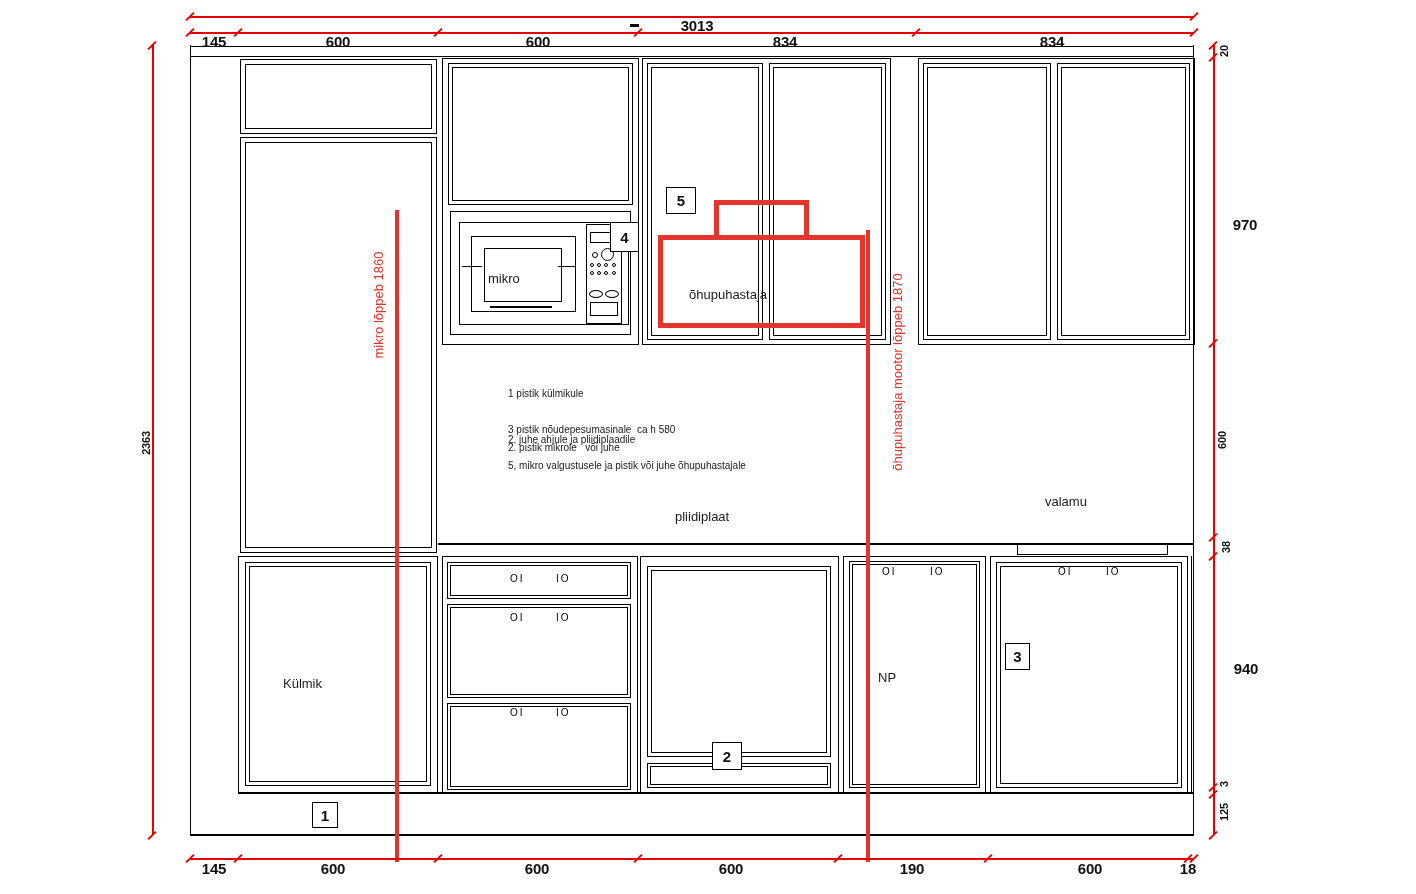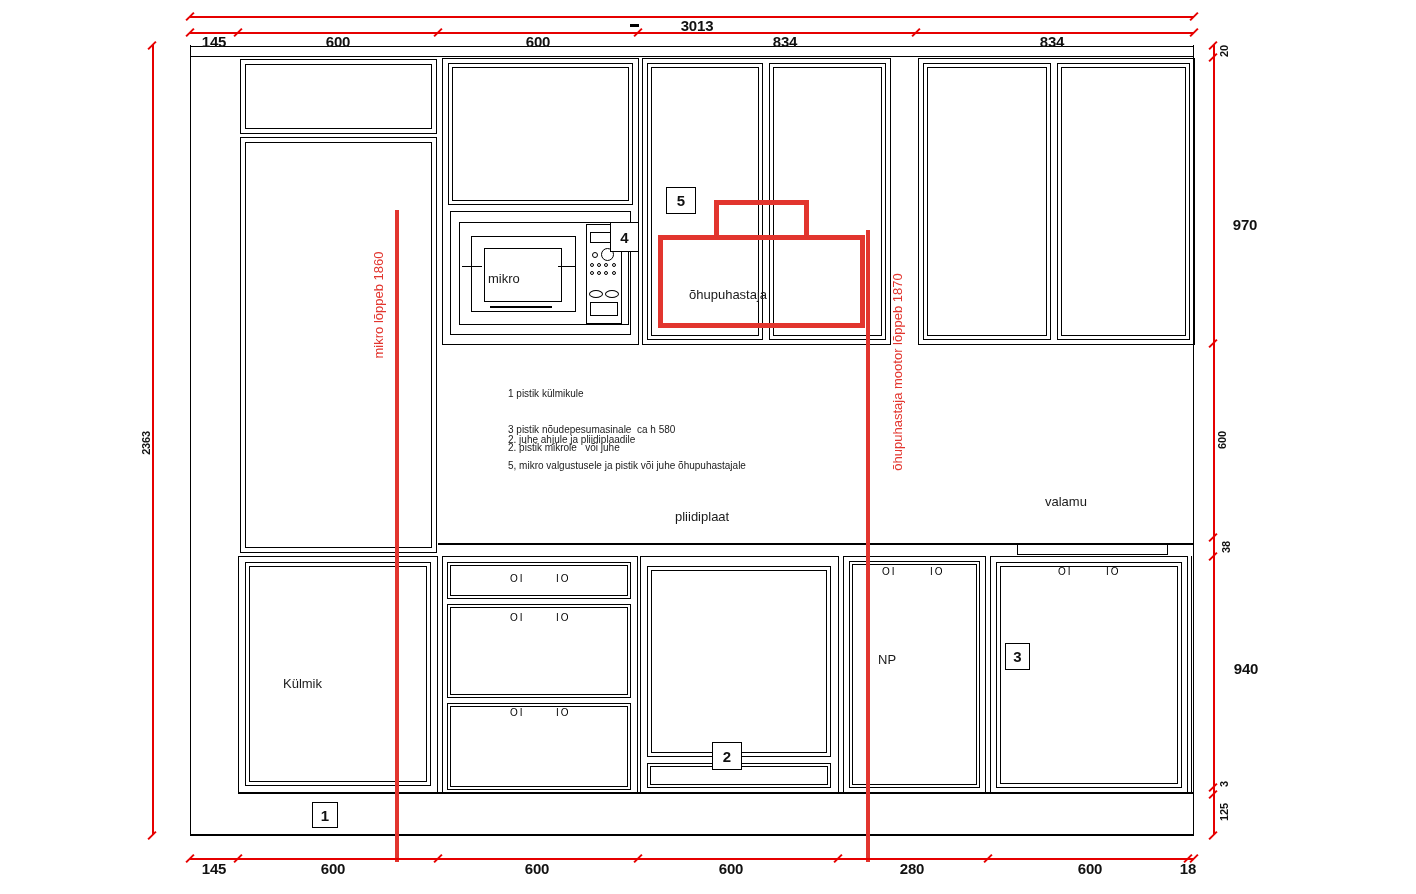--- a/index.html
+++ b/index.html
@@ -118,21 +118,21 @@
   <div class="dimnum" style="left:214px;top:33px;">145</div>
   <div class="dimnum" style="left:338px;top:33px;">600</div>
   <div class="dimnum" style="left:538px;top:33px;">600</div>
   <div class="dimnum" style="left:785px;top:33px;">834</div>
   <div class="dimnum" style="left:1052px;top:33px;">834</div>
 
   <div class="dimnum" style="left:214px;top:860px;">145</div>
   <div class="dimnum" style="left:333px;top:860px;">600</div>
   <div class="dimnum" style="left:537px;top:860px;">600</div>
   <div class="dimnum" style="left:731px;top:860px;">600</div>
-  <div class="dimnum" style="left:912px;top:860px;">280</div>
+  <div class="dimnum" style="left:912px;top:860px;">190</div>
   <div class="dimnum" style="left:1090px;top:860px;">600</div>
   <div class="dimnum" style="left:1188px;top:860px;">18</div>
 
   <div class="vtext" style="left:146px;top:443px;">2363</div>
 
   <div class="vtext" style="left:1224px;top:51px;">20</div>
   <div class="dimnum" style="left:1245px;top:216px;">970</div>
   <div class="vtext" style="left:1222px;top:440px;">600</div>
   <div class="vtext" style="left:1226px;top:547px;">38</div>
   <div class="dimnum" style="left:1246px;top:660px;">940</div>
@@ -140,21 +140,21 @@
   <div class="vtext" style="left:1224px;top:812px;">125</div>
 
   <div class="redvtext" style="left:378px;top:305px;">mikro lõppeb 1860</div>
   <div class="redvtext" style="left:897px;top:372px;">õhupuhastaja mootor lõppeb  1870</div>
 
   <div class="label" style="left:488px;top:271px;">mikro</div>
   <div class="label" style="left:689px;top:287px;">õhupuhastaja</div>
   <div class="label" style="left:675px;top:509px;">pliidiplaat</div>
   <div class="label" style="left:1045px;top:494px;">valamu</div>
   <div class="label" style="left:283px;top:676px;">Külmik</div>
-  <div class="label" style="left:878px;top:652px;">NP</div>
+  <div class="label" style="left:878px;top:670px;">NP</div>
 
   <div class="note" style="left:508px;top:388px;">1 pistik külmikule</div>
   <div class="note" style="left:508px;top:406px;margin-top:28px;">2. juhe ahjule ja pliidiplaadile</div>
   <div class="note" style="left:508px;top:424px;">3 pistik nõudepesumasinale  ca h 580</div>
   <div class="note" style="left:508px;top:442px;">2. pistik mikrole   või juhe</div>
   <div class="note" style="left:508px;top:460px;">5, mikro valgustusele ja pistik või juhe õhupuhastajale</div>
 
   <div class="callout" style="left:312px;top:802px;width:26px;height:26px;">1</div>
   <div class="callout" style="left:712px;top:742px;width:30px;height:28px;">2</div>
   <div class="callout" style="left:1005px;top:643px;width:25px;height:27px;">3</div>

